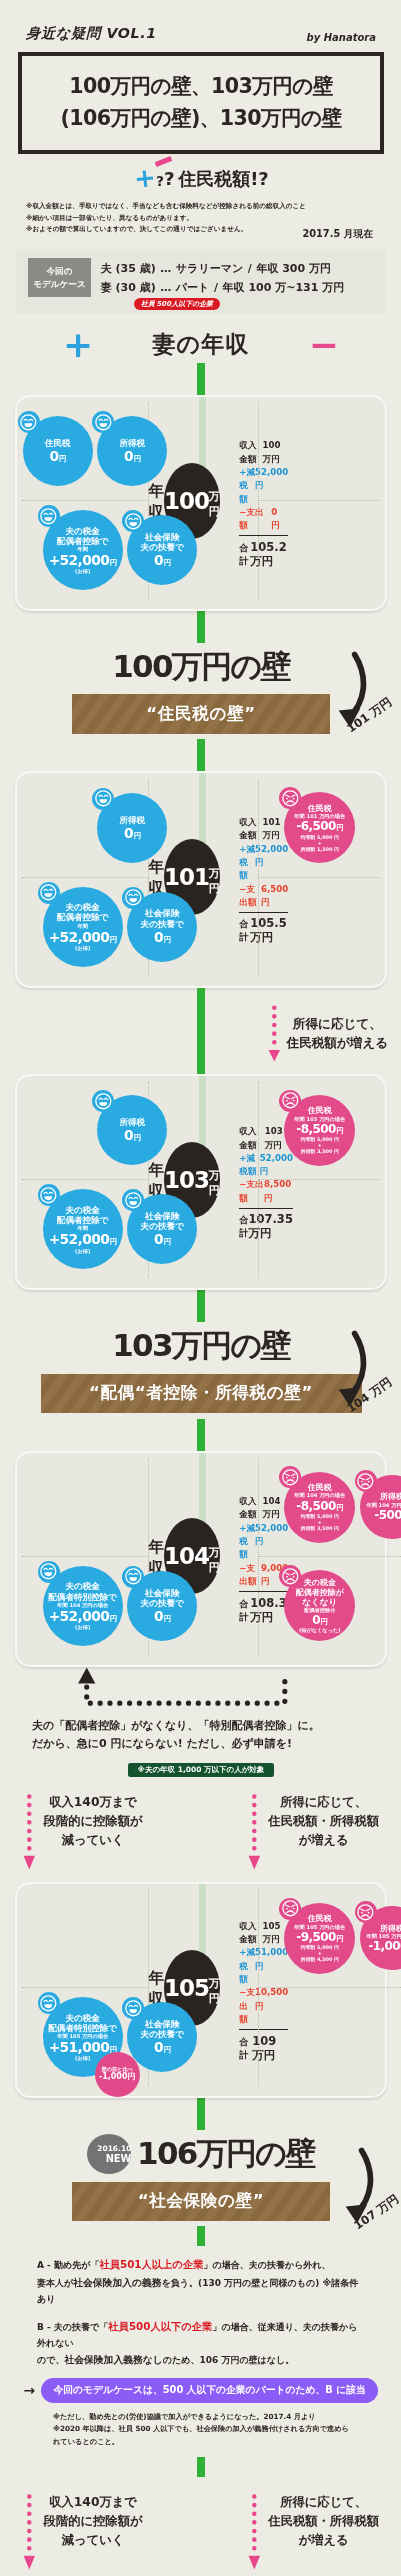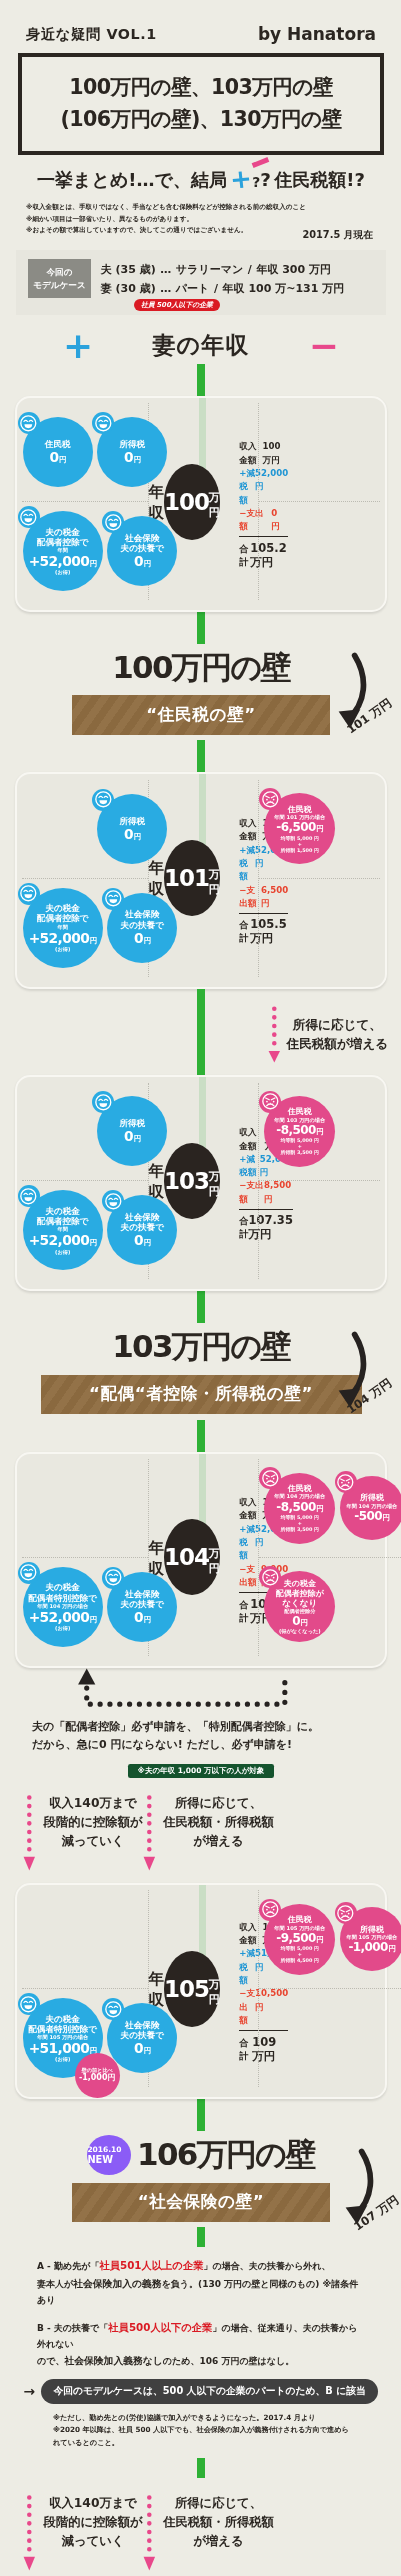--- a/index.html
+++ b/index.html
@@ -1,22 +1,22 @@
 <!DOCTYPE html>
 <html style="font-size:9.2px"><head>
 <meta charset="utf-8">
 <style>
   html,body{margin:0;padding:0;background:#ffffff;}
   .page{width:402px;margin:0 auto;background:#ffffff;font-family:"DejaVu Sans","Liberation Sans",sans-serif;color:#2b2621;overflow:hidden;}
   .beige{background:#edece4;padding-top:15px;}
 
   
-  .kicker-row{display:flex;justify-content:space-between;align-items:flex-end;padding:9.2px 26px 0 26px;}
+  .kicker-row{display:flex;justify-content:space-between;align-items:flex-end;padding:9.2px 26px 0 26px;font-style:italic;}
   .kicker{font-size:14.3px;font-weight:800;letter-spacing:0.6px;}
-  .byline{font-size:17px;font-weight:800;}
+  .byline{font-size:10px;font-weight:800;}
   .title-box{border:4px solid #2b2621;margin:9.2px 18.4px 0 18.4px;padding:15px 3.4px;text-align:center;font-size:20.6px;line-height:1.55;font-weight:800;letter-spacing:-0.6px;}
   .subtitle{display:flex;align-items:center;justify-content:center;gap:2.3px;margin-top:12.6px;font-size:18px;font-weight:800;}
   .mk-wrap{position:relative;display:inline-flex;align-items:flex-end;margin:0 1.1px;}
   .mk-plus{color:#2ba2dc;font-size:26px;font-weight:900;line-height:.8;transform:rotate(-6deg);}
   .mk-bar{position:absolute;top:-9.2px;right:2.3px;width:17px;height:5.2px;background:#e8488b;transform:rotate(-22deg);}
   .mk-q1{font-size:13.8px;font-weight:800;}
   .mk-q2{font-size:18.4px;font-weight:800;}
   .header-notes{padding:10.3px 26px 0 26px;font-size:6.6px;font-weight:700;line-height:1.75;}
   .date{padding:0 29px 4.6px 0;text-align:right;font-size:9.8px;font-weight:800;margin-top:-8px;}
 
@@ -57,21 +57,21 @@
   .iu{font-size:11px;font-weight:800;margin-top:6.9px;}
   .ftable{width:102px;margin-left:19.5px;margin-top:6.9px;font-weight:800;}
   .frow{display:flex;justify-content:space-between;font-size:8.6px;line-height:1.55;}
   .frow.plus{color:#1e95d4;}
   .frow.minus{color:#e8432e;}
   .ftotal{display:flex;justify-content:space-between;border-top:1.7px solid #2b2621;margin-top:2.9px;padding-top:3.4px;font-size:9.2px;align-items:baseline;}
   .ftotal .tv{font-size:11.5px;}
 
   
   .bubble{position:relative;flex-shrink:0;width:70px;height:70px;border-radius:50%;color:#fff;display:flex;flex-direction:column;align-items:center;justify-content:center;text-align:center;font-weight:800;line-height:1.18;}
-  .bubble.lg{width:80px;height:80px;}
+  .bubble.lg{width:80px;height:80px;margin-left:20px;}
   .cr .bubble{width:64px;height:64px;}
   .cr .bubble.lg{width:71px;height:71px;}
   .bubble.blue{background:#29abe2;}
   .bubble.pink{background:#e24a8a;}
   .bubble.spacer{visibility:hidden;}
   .b-t1,.b-t2,.b-t3{font-size:8.6px;}
   .cr .b-t1,.cr .b-t2{font-size:8px;}
   .b-pre{font-size:5.2px;}
   .b-val{font-size:13.8px;letter-spacing:-0.6px;white-space:nowrap;}
   .cr .b-val{font-size:12px;}
@@ -82,64 +82,63 @@
   .blue .face{background:#29abe2;}
   .pink .face{background:#e24a8a;}
   .tag{position:absolute;right:-17px;bottom:-19.5px;width:45px;height:45px;border-radius:50%;background:#e2498a;display:flex;flex-direction:column;align-items:center;justify-content:center;}
   .tag1{font-size:5.2px;}
   .tag2{font-size:8px;font-weight:900;}
 
   
   .wall{position:relative;text-align:center;padding:2.3px 0 3.4px 0;}
   .wall-title{font-size:31px;font-weight:900;letter-spacing:-1.7px;}
   .wall-title-row{display:flex;align-items:center;justify-content:center;gap:5.7px;}
-  .new-badge{width:44px;height:40px;border-radius:50%;background:#8b5cf6;color:#fff;display:flex;flex-direction:column;align-items:flex-start;justify-content:center;font-weight:900;flex-shrink:0;}
+  .new-badge{width:44px;height:40px;border-radius:50%;background:#737373;color:#fff;display:flex;flex-direction:column;align-items:flex-end;justify-content:center;font-weight:900;flex-shrink:0;}
   .nb1{font-size:7.5px;}
   .nb2{font-size:9.8px;}
   .wall-box{margin:6.9px auto 2.3px auto;width:258px;padding:8.6px 0;color:#fff;font-size:16.6px;font-weight:900;letter-spacing:0.6px;background:repeating-linear-gradient(-55deg,#8a693f 0 7.5px,#937248 7.5px 15px);}
   .wall-box.wide{width:321px;}
   .wall-arrow{position:absolute;right:23px;top:8px;width:75px;height:86px;}
   .wa-label{position:absolute;right:-16px;bottom:13.8px;font-size:11.5px;font-weight:800;transform:rotate(-35deg);white-space:nowrap;}
 
   
   .ab-block{text-align:left;padding:9.2px 37px 0 37px;font-size:9px;font-weight:800;line-height:1.8;}
   .ab-block p{margin:0 0 9.2px 0;}
   .ab-red{color:#da1a23;font-size:10.3px;}
   .ab-big{font-size:9.8px;}
   .pill-row{display:flex;align-items:center;justify-content:center;gap:5.7px;margin:2.3px 0 8px 0;}
   .pill-arrow{font-size:13.8px;font-weight:900;}
-  .red-pill{background:#404040;color:#fff;border-radius:573px;padding:5.7px 12.6px;font-size:9.8px;font-weight:800;}
+  .red-pill{background:#8b5cf6;color:#fff;border-radius:573px;padding:5.7px 12.6px;font-size:9.8px;font-weight:800;}
   .wall-notes{text-align:left;font-size:7.2px;font-weight:700;line-height:1.8;padding:0 53px 4.6px 53px;}
 
   
   .annot104{padding:0;margin-top:-3.4px;}
   .annot-svg{display:block;}
   .annot-text{padding:0 32px;font-size:11px;font-weight:800;line-height:1.7;}
   .gray-pill{width:fit-content;margin:9.2px auto 0 auto;background:#14532d;color:#fff;font-size:7.5px;font-weight:800;border-radius:2.3px;padding:1.7px 9.2px;}
-  .arrows-row{display:flex;padding:16px 23px 9.2px 23px;}
+  .arrows-row{display:flex;justify-content:space-between;padding:16px 23px 9.2px 23px;}
   .arrow-note{display:flex;align-items:flex-start;gap:8px;}
   .an-text{font-size:12.3px;font-weight:800;line-height:1.55;text-align:center;}
 </style>
 </head>
 <body>
 
 <div class="page">
   <div class="beige">
 
     <header>
       <div class="kicker-row">
         <span class="kicker">身近な疑問 VOL.1</span>
         <span class="byline">by Hanatora</span>
       </div>
       <div class="title-box">
         <div>100万円の壁、103万円の壁</div>
         <div>(106万円の壁)、130万円の壁</div>
       </div>
       <div class="subtitle">
-        <span>一挙まとめ!…で、結局</span>
         <span class="mk-wrap">
           <span class="mk-plus">+</span>
           <span class="mk-q1">?</span>
           <span class="mk-bar"></span>
           <span class="mk-q2">?</span>
         </span>
         <span>住民税額!?</span>
       </div>
       <div class="header-notes">
         <div>※収入金額とは、手取りではなく、手当なども含む保険料などが控除される前の総収入のこと</div>
@@ -684,21 +683,21 @@
       </div>
     </div>
   </section>
 
     <div class="annot104">
       <svg class="annot-svg" width="402" height="53" viewBox="0 0 700 92">
         <polygon points="136,34 166,34 151,6" fill="#262220"></polygon>
         <path d="M151 40 L151 68 L496 68 L496 30" fill="none" stroke="#262220" stroke-width="9" stroke-dasharray="0.1 17" stroke-linecap="round"></path>
       </svg>
       <div class="annot-text">
-        <div>夫の「配偶者控除」必ず申請を、「特別配偶者控除」に。</div>
+        <div>夫の「配偶者控除」がなくなり、「特別配偶者控除」に。</div>
         <div>だから、急に0 円にならない! ただし、必ず申請を!</div>
       </div>
       <div class="gray-pill">※夫の年収 1,000 万以下の人が対象</div>
     </div>
 
     <div class="arrows-row">
       <div class="arrow-note">
         <svg width="12.6" height="80" viewBox="0 0 22 140">
             <line x1="11" y1="6" x2="11" y2="104" stroke="#e8488b" stroke-width="8" stroke-dasharray="0.1 15" stroke-linecap="round"></line>
             <polygon points="1,110 21,110 11,134" fill="#e8488b"></polygon>

